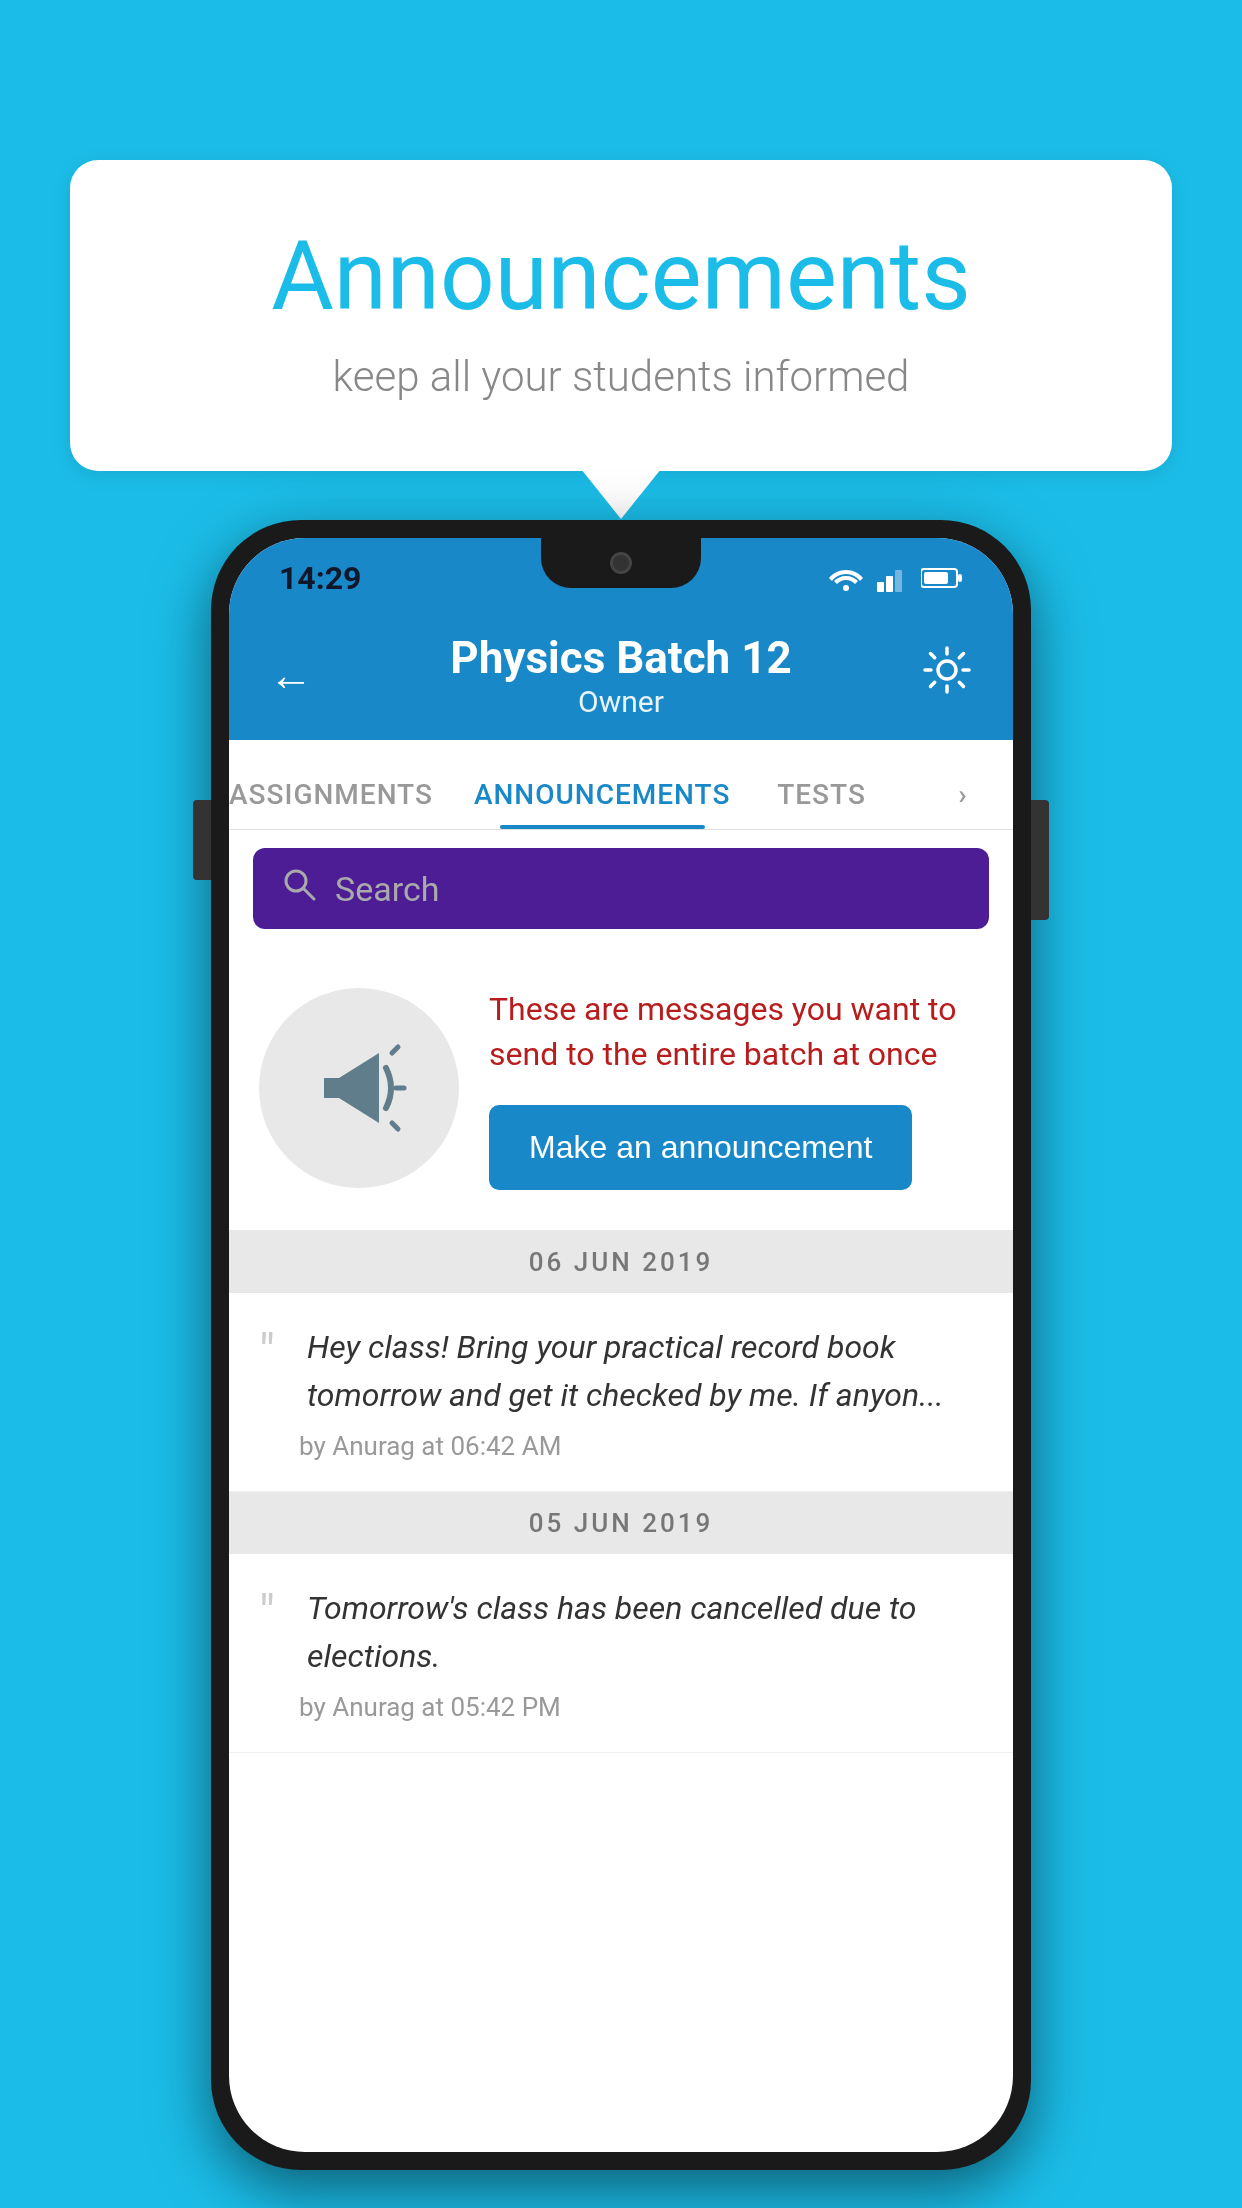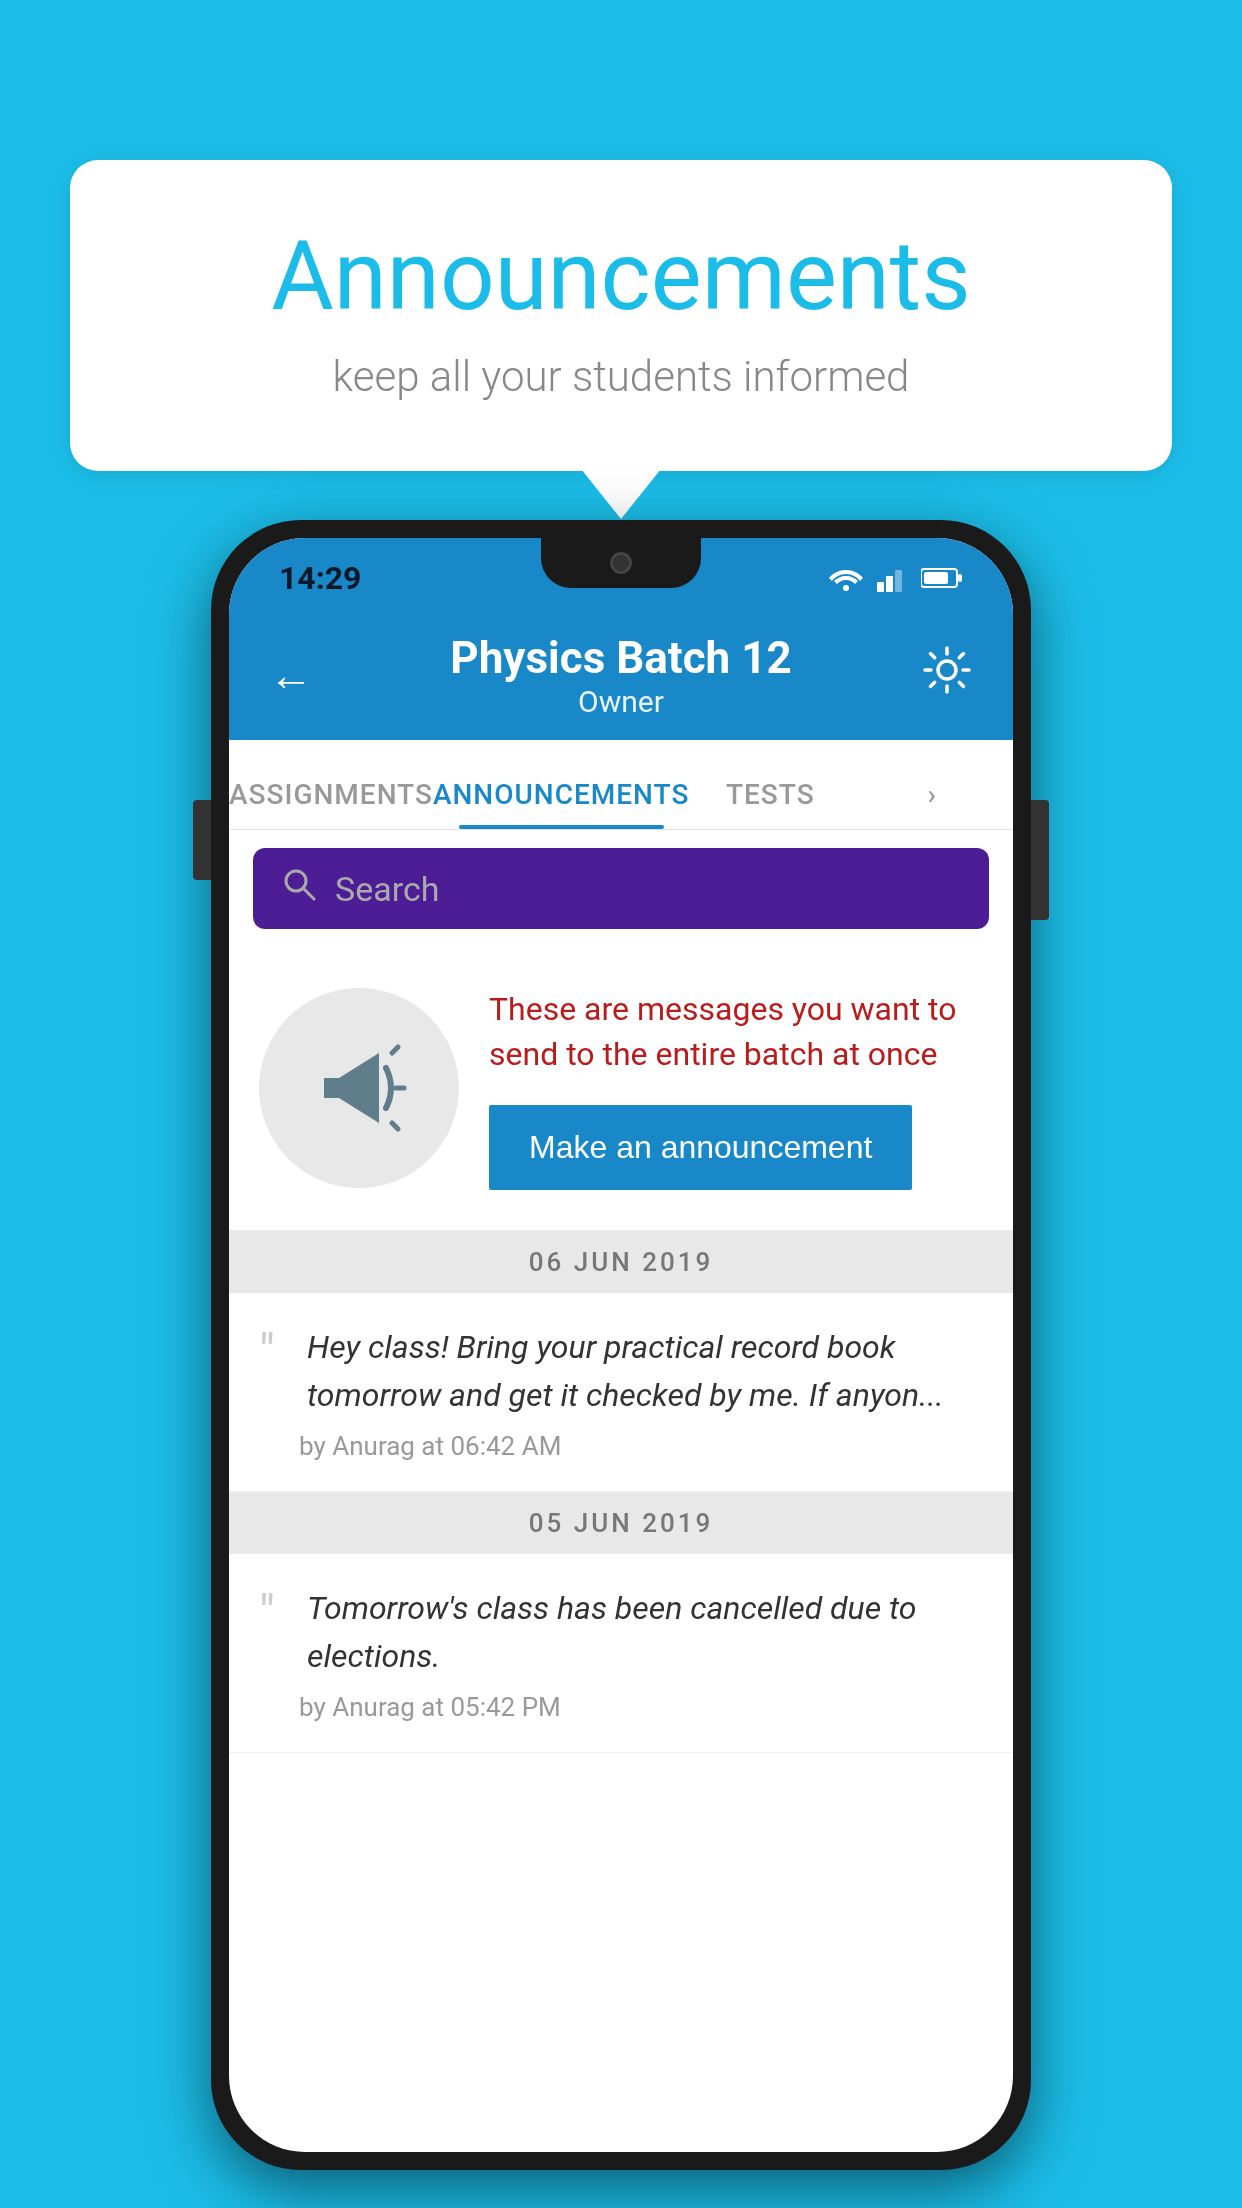--- a/index.html
+++ b/index.html
@@ -202,20 +202,21 @@
       text-align: right;
     }
 
     
     .tabs-bar {
       background: white;
       display: flex;
       border-bottom: 1px solid #e0e0e0;
       height: 90px;
       align-items: flex-end;
+      gap: 41px;
     }
 
     .tab-item {
       flex: 1;
       text-align: center;
       padding-bottom: 18px;
       font-size: 28px;
       font-weight: 500;
       color: #999;
       letter-spacing: 1px;
@@ -300,21 +301,21 @@
       font-size: 32px;
       color: #b91c1c;
       line-height: 1.4;
       margin-bottom: 28px;
     }
 
     .make-announcement-btn {
       background: #1888c8;
       color: white;
       border: none;
-      border-radius: 2px;
+      border-radius: 10px;
       padding: 24px 40px;
       font-size: 32px;
       font-weight: 500;
       cursor: pointer;
       display: inline-block;
     }
 
     
     .date-separator {
       background: #e8e8e8;

